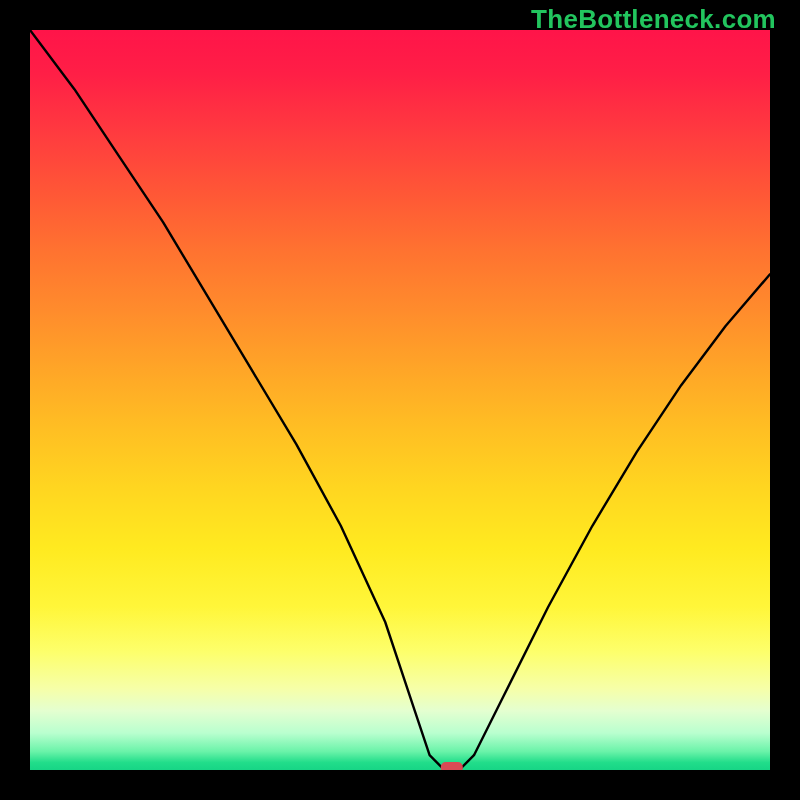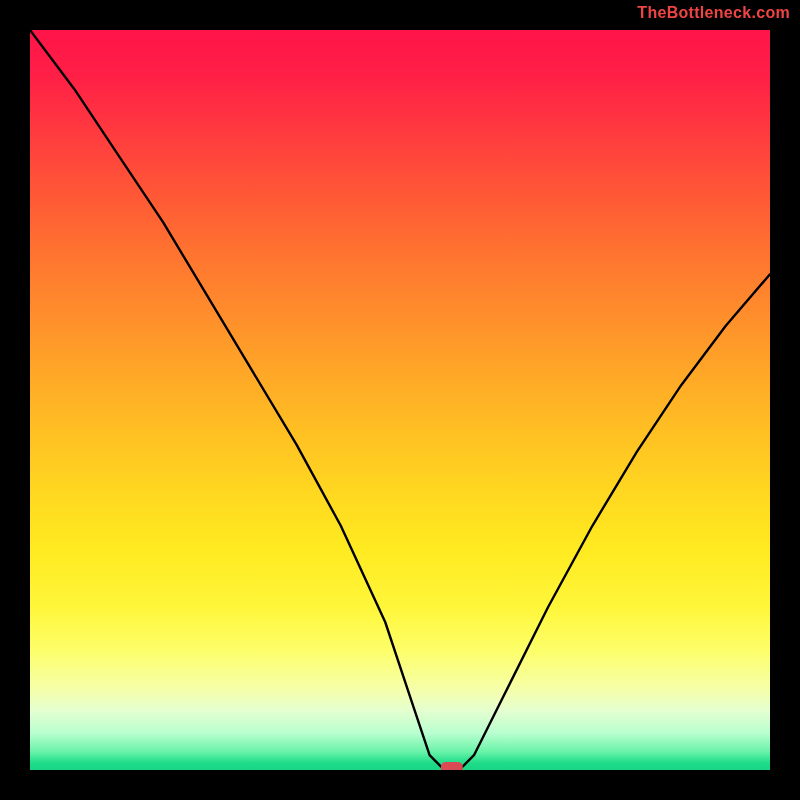--- a/index.html
+++ b/index.html
@@ -13,23 +13,23 @@
   }
   .frame {
     position: relative;
     width: 800px;
     height: 800px;
     background: #000;
   }
   .watermark {
     position: absolute;
     top: 4px;
-    right: 10px;
-    color: #ef4444;
-    font-size: 16px;
+    right: 24px;
+    color: #22c55e;
+    font-size: 26px;
     font-weight: 600;
     letter-spacing: 0.3px;
     z-index: 10;
   }
   .plot-area {
     position: absolute;
     left: 30px;
     top: 30px;
     width: 740px;
     height: 740px;

